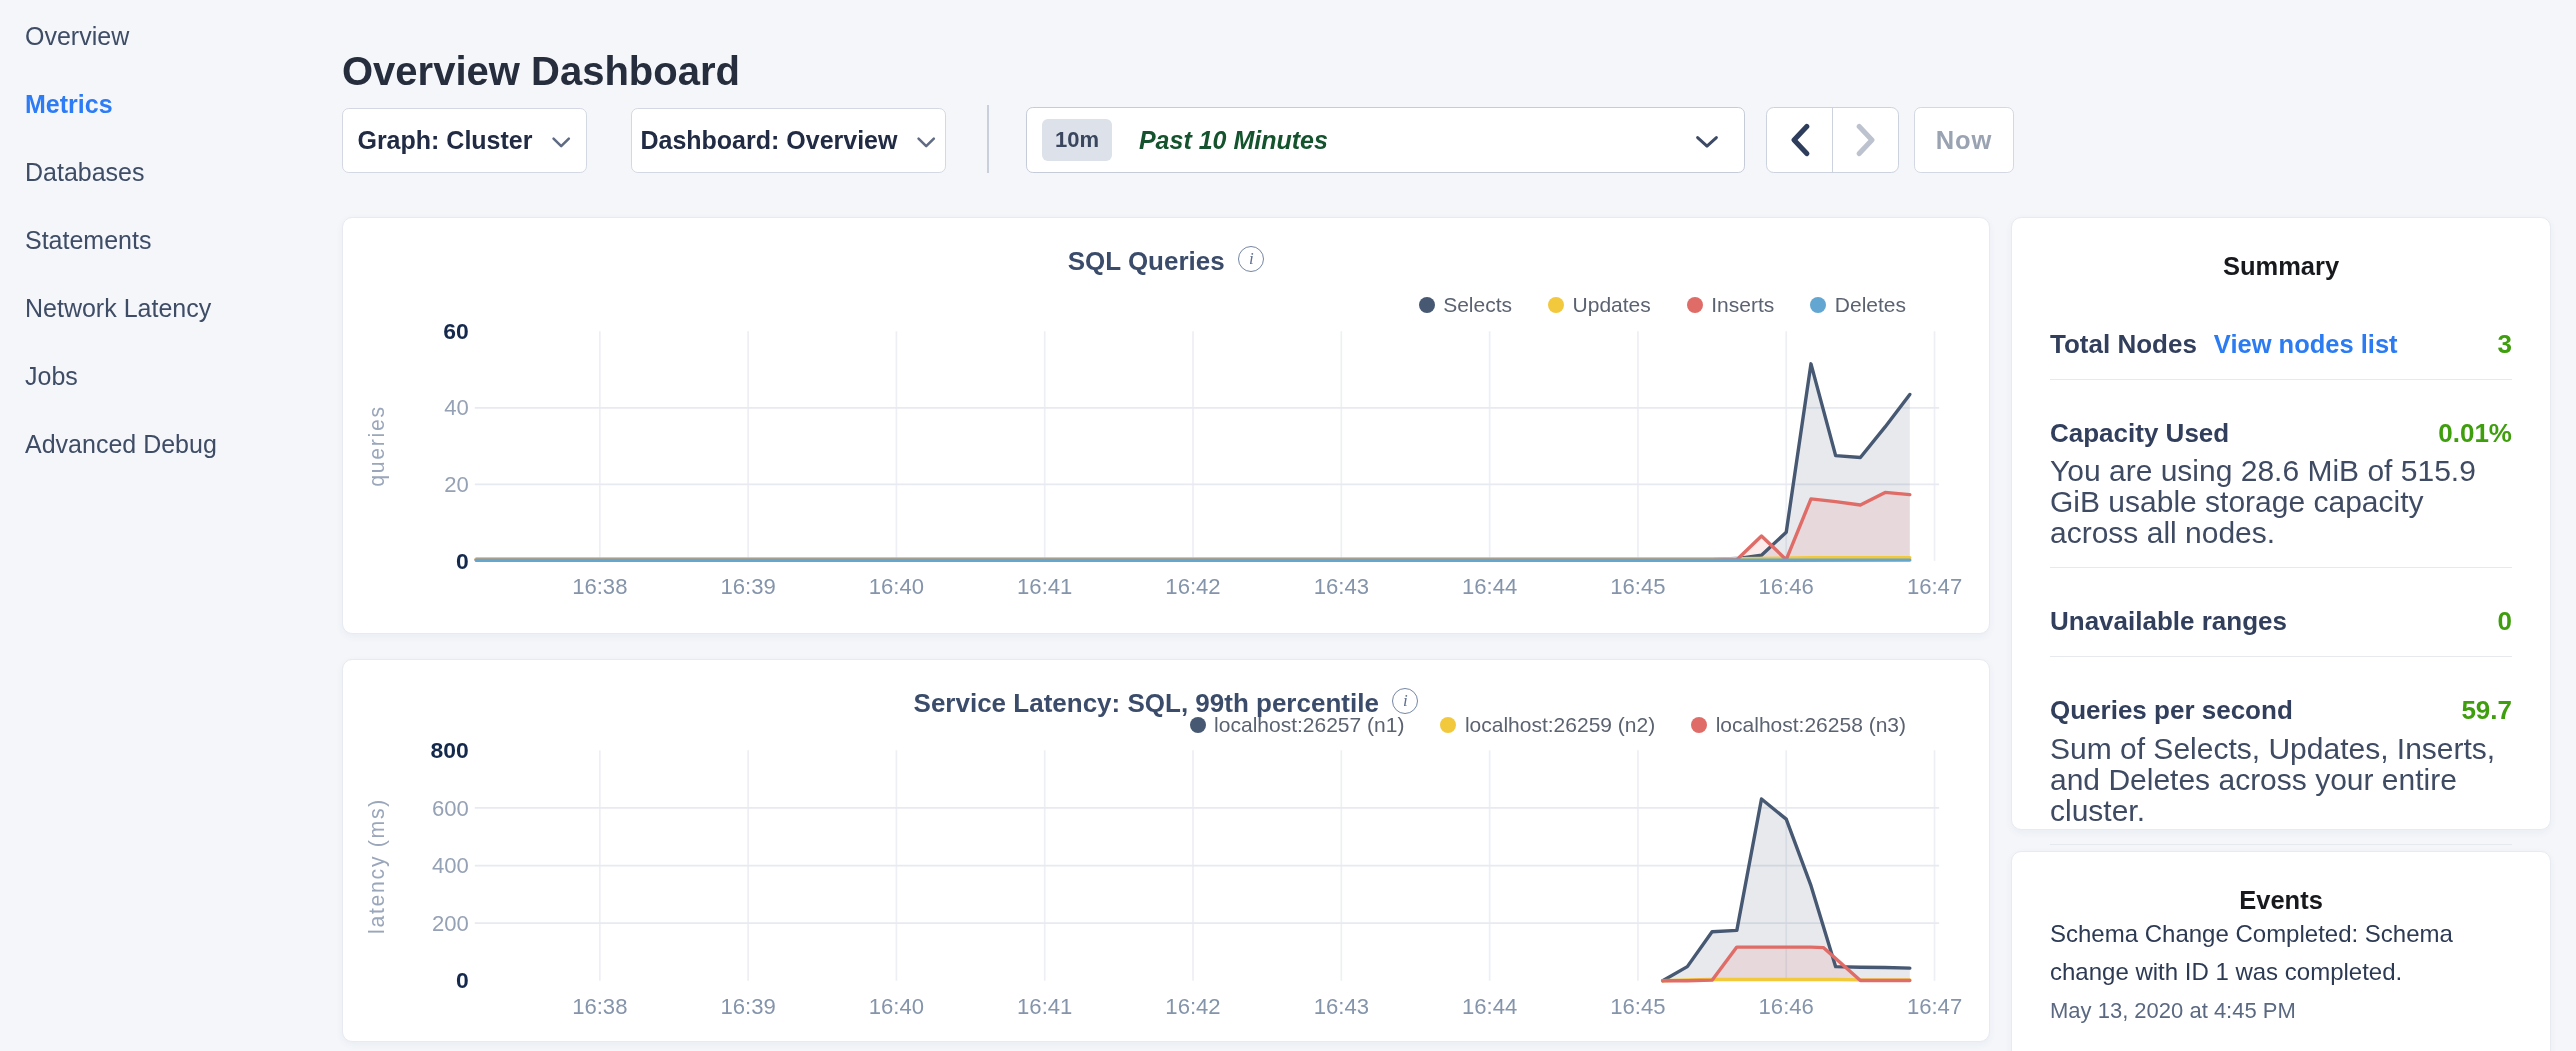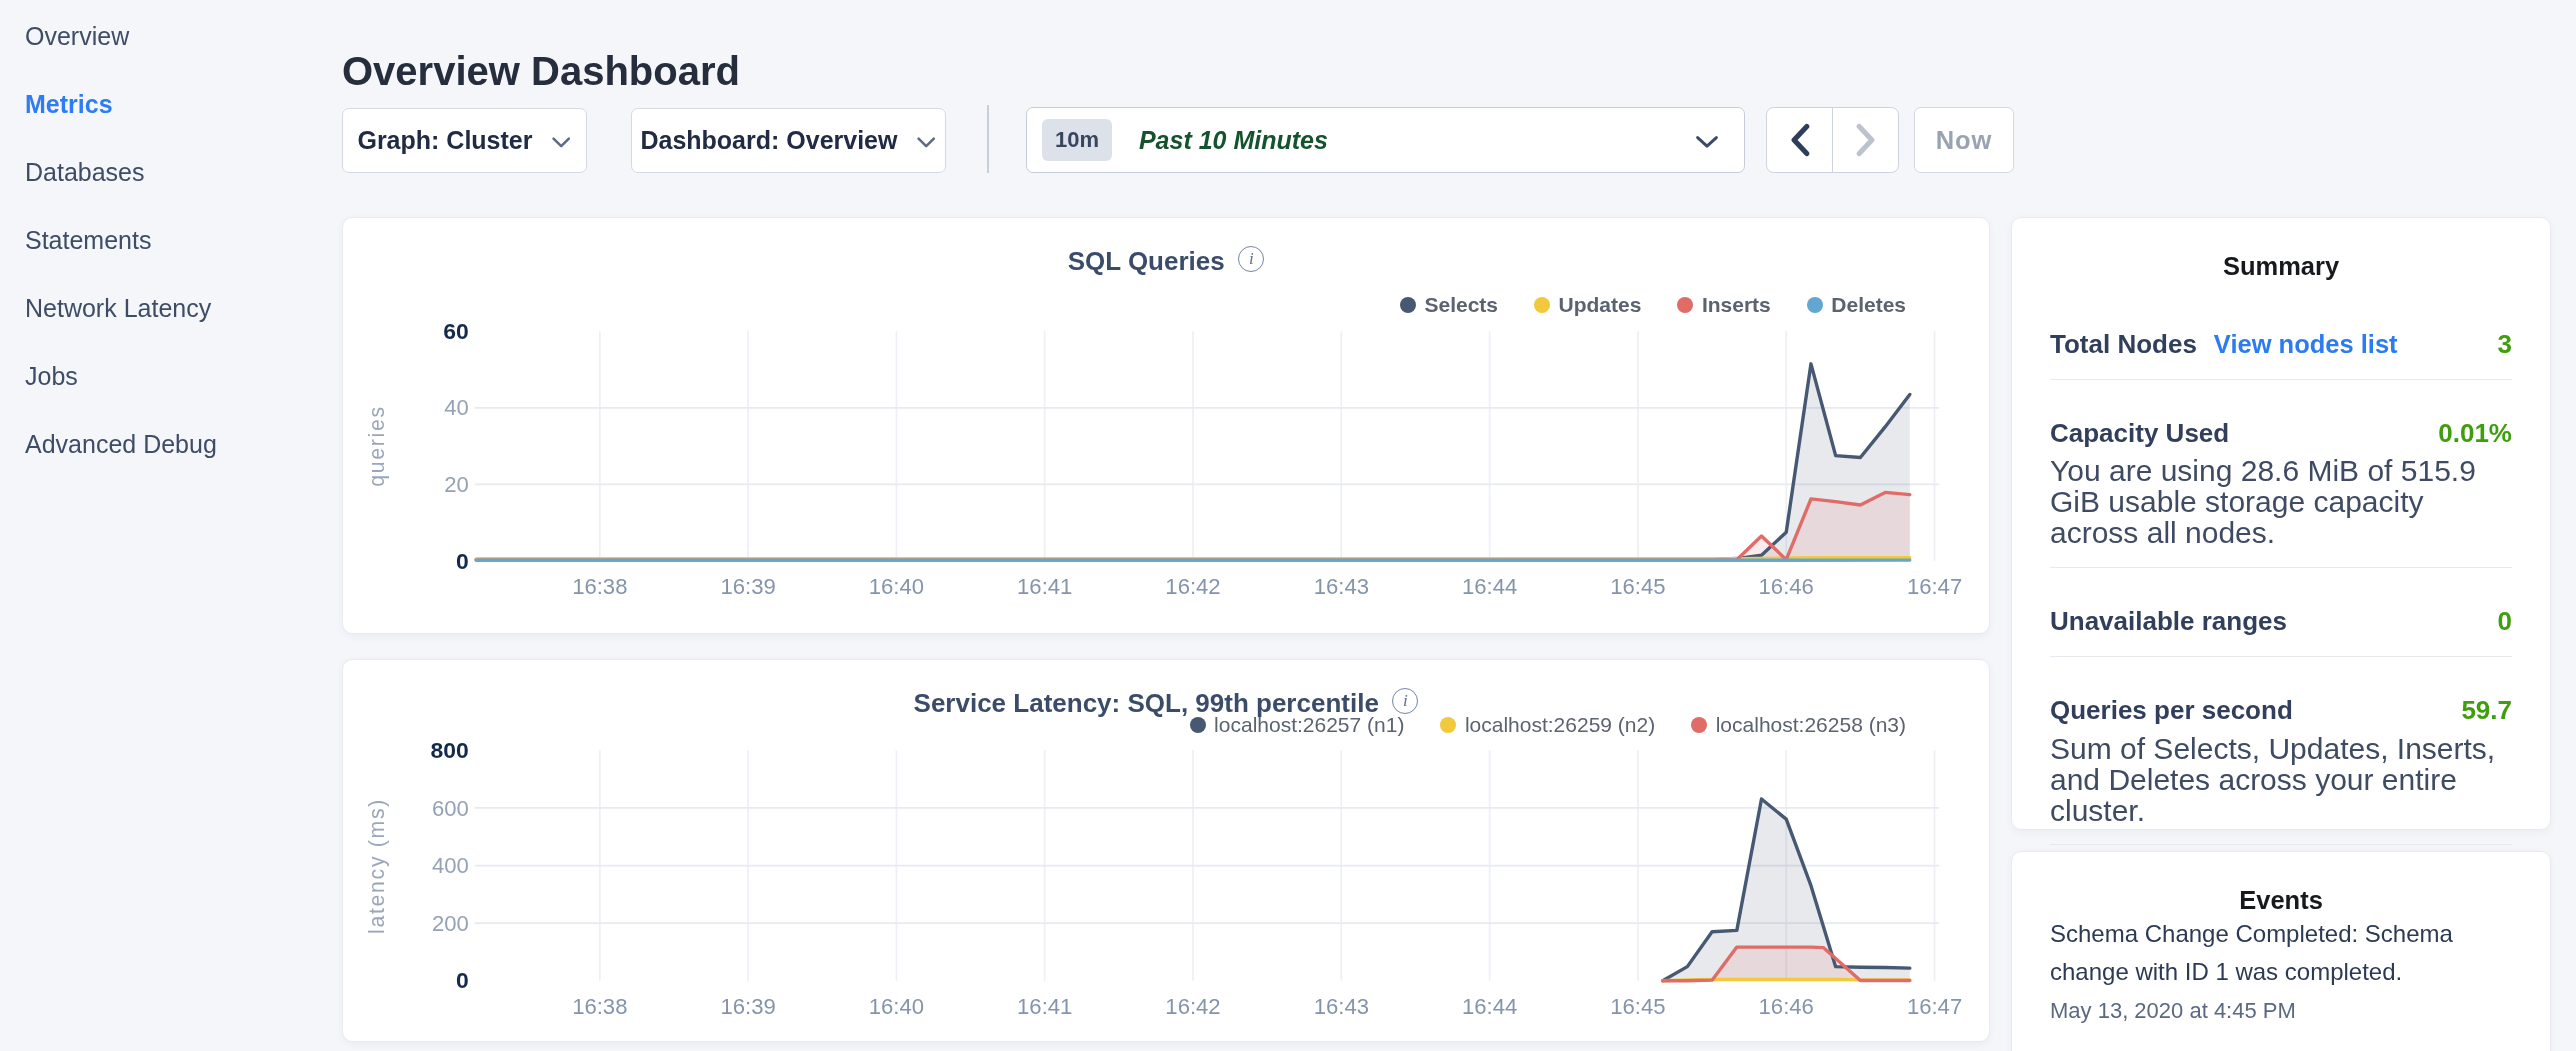--- a/index.html
+++ b/index.html
@@ -51,21 +51,21 @@
   .events-card{left:2011px;top:851px;width:540px;height:272px;}
 
   
   .chart-title-row{position:absolute;left:0;top:20.4px;width:100%;display:flex;
     justify-content:center;margin-top:8px;}
   .chart-title{font-size:26px;font-weight:700;color:#3b4c6b;}
   .info-icon{margin-left:13.6px;width:26px;height:26px;box-sizing:border-box;border:1.7px solid #7586a4;
     border-radius:50%;display:flex;align-items:center;justify-content:center;
     font-family:"Liberation Serif",serif;font-style:italic;font-size:17px;color:#5d6f92;cursor:pointer;}
   .legend{position:absolute;top:0;right:83px;display:flex;align-items:center;gap:36px;}
-  .legend-1{top:75px;font-weight:bold;}
+  .legend-1{top:75px;}
   .legend-2{top:53px;}
   .legend-item{display:flex;align-items:center;gap:8.5px;cursor:pointer;}
   .legend-dot{width:16px;height:16px;border-radius:50%;}
   .legend-label{font-size:21px;color:#5b6270;}
   .chart-svg{position:absolute;left:0;top:0;}
 
   svg text{font-family:"Liberation Sans",sans-serif;}
   .tick-y{font-size:26px;fill:#95a1b5;}
   .tick-y-strong{font-size:27px;fill:#15294d;font-weight:700;}
   .tick-x{font-size:26px;fill:#8494ab;}

